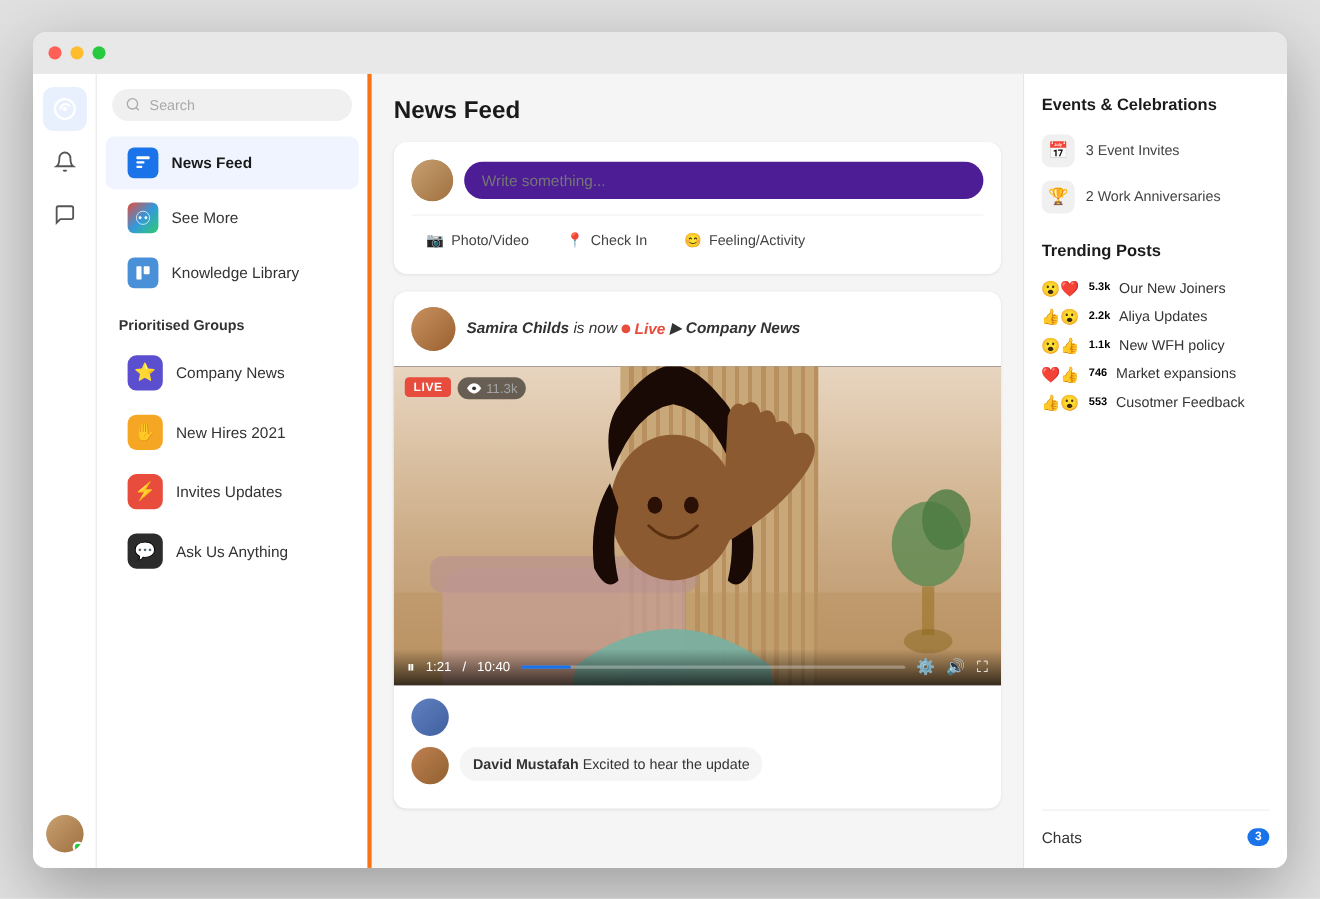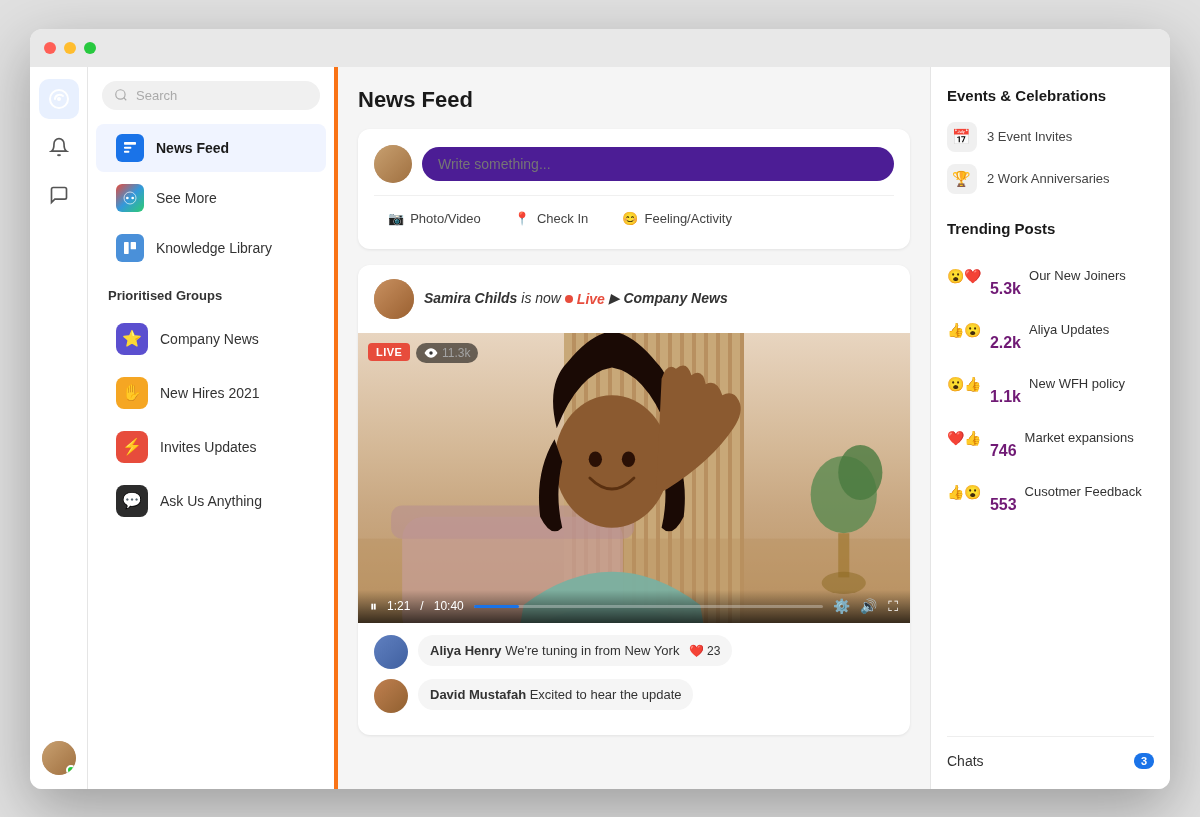--- a/index.html
+++ b/index.html
@@ -396,21 +396,21 @@
     .trending-section { margin-top: 20px; }
     .trending-item {
       display: flex;
       align-items: center;
       gap: 8px;
       padding: 5px 0;
       font-size: 13px;
       color: #333;
     }
     .trending-emojis { font-size: 14px; display: flex; gap: 2px; }
-    .trending-count { color: #701a75; font-size: 16px; font-weight: 600; margin-top: 26px; }
+    .trending-count { color: #000000; font-size: 10px; font-weight: 600; }
     .chats-bar {
       margin-top: auto;
       padding-top: 16px;
       border-top: 1px solid #eee;
       display: flex;
       align-items: center;
       justify-content: space-between;
       font-size: 14px;
       font-weight: 500;
       color: #333;
@@ -655,28 +655,20 @@
               <span class="control-btn">⚙️</span>
               <span class="control-btn">🔊</span>
               <span class="control-btn">⛶</span>
             </div>
           </div>
         </div>
 
         <div class="comments-section">
           <div class="comment-item">
             <div class="comment-avatar" style="width:34px;height:34px;border-radius:50%;background:linear-gradient(135deg,#6080c0,#4060a0);flex-shrink:0;"></div>
-            <div class="comment-bubble">
-              <span class="comment-name">Aliya Henry</span>
-              <span>We're tuning in from New York</span>
-              <span class="comment-reaction">
-                <span>❤️</span>
-                <span>23</span>
-              </span>
-            </div>
           </div>
           <div class="comment-item">
             <div class="comment-avatar" style="width:34px;height:34px;border-radius:50%;background:linear-gradient(135deg,#c08050,#906030);flex-shrink:0;"></div>
             <div class="comment-bubble">
               <span class="comment-name">David Mustafah</span>
               <span>Excited to hear the update</span>
             </div>
           </div>
         </div>
       </div>

